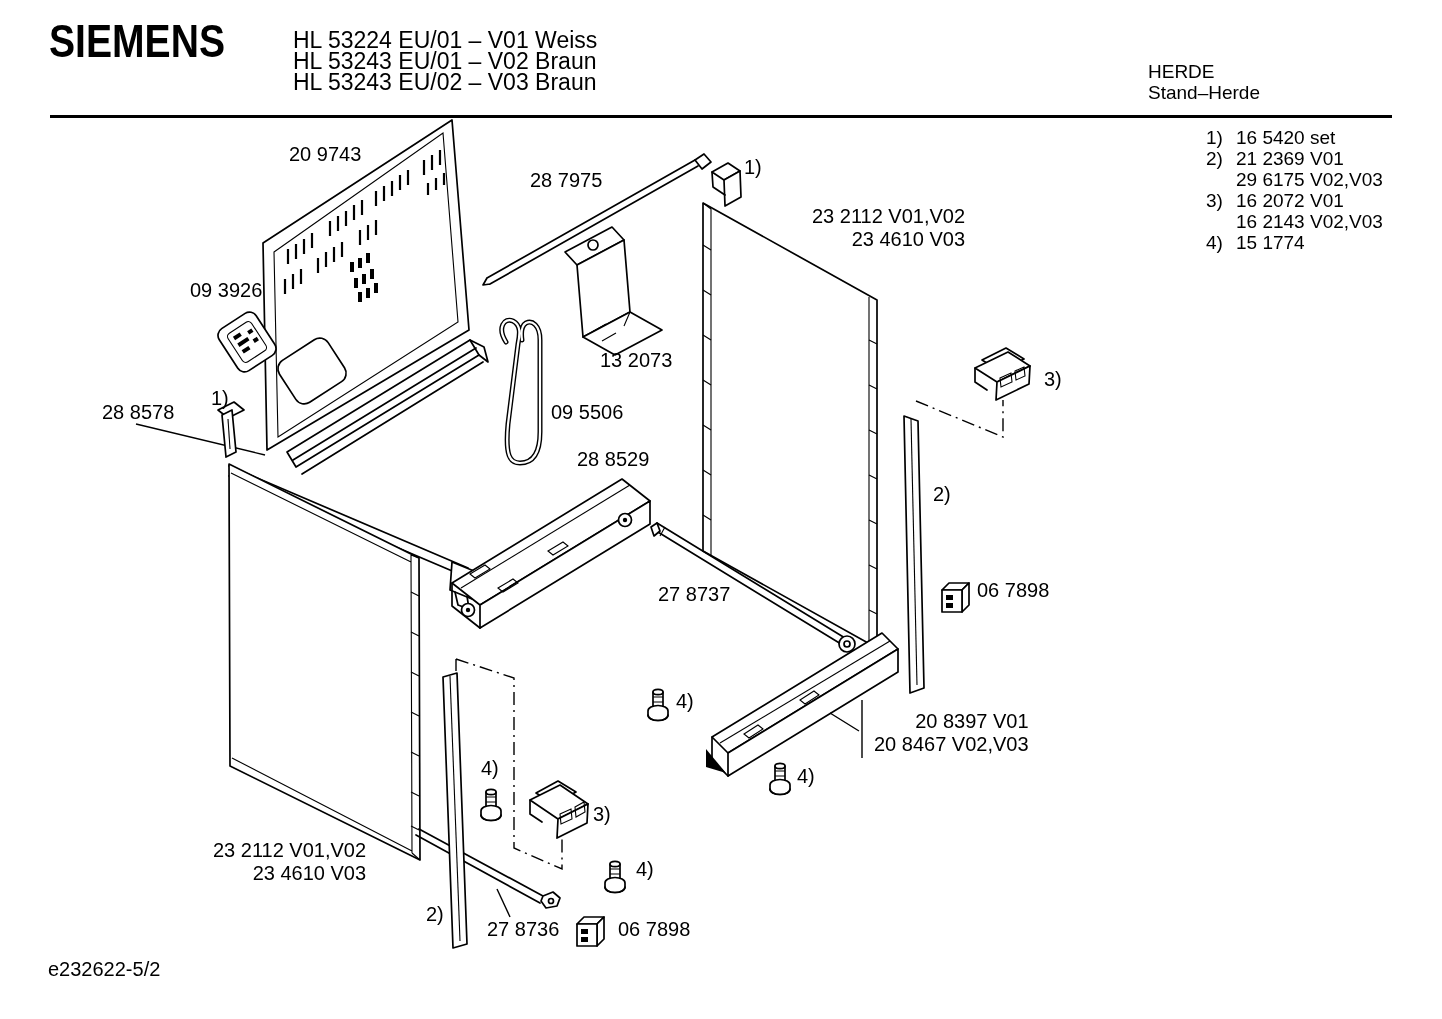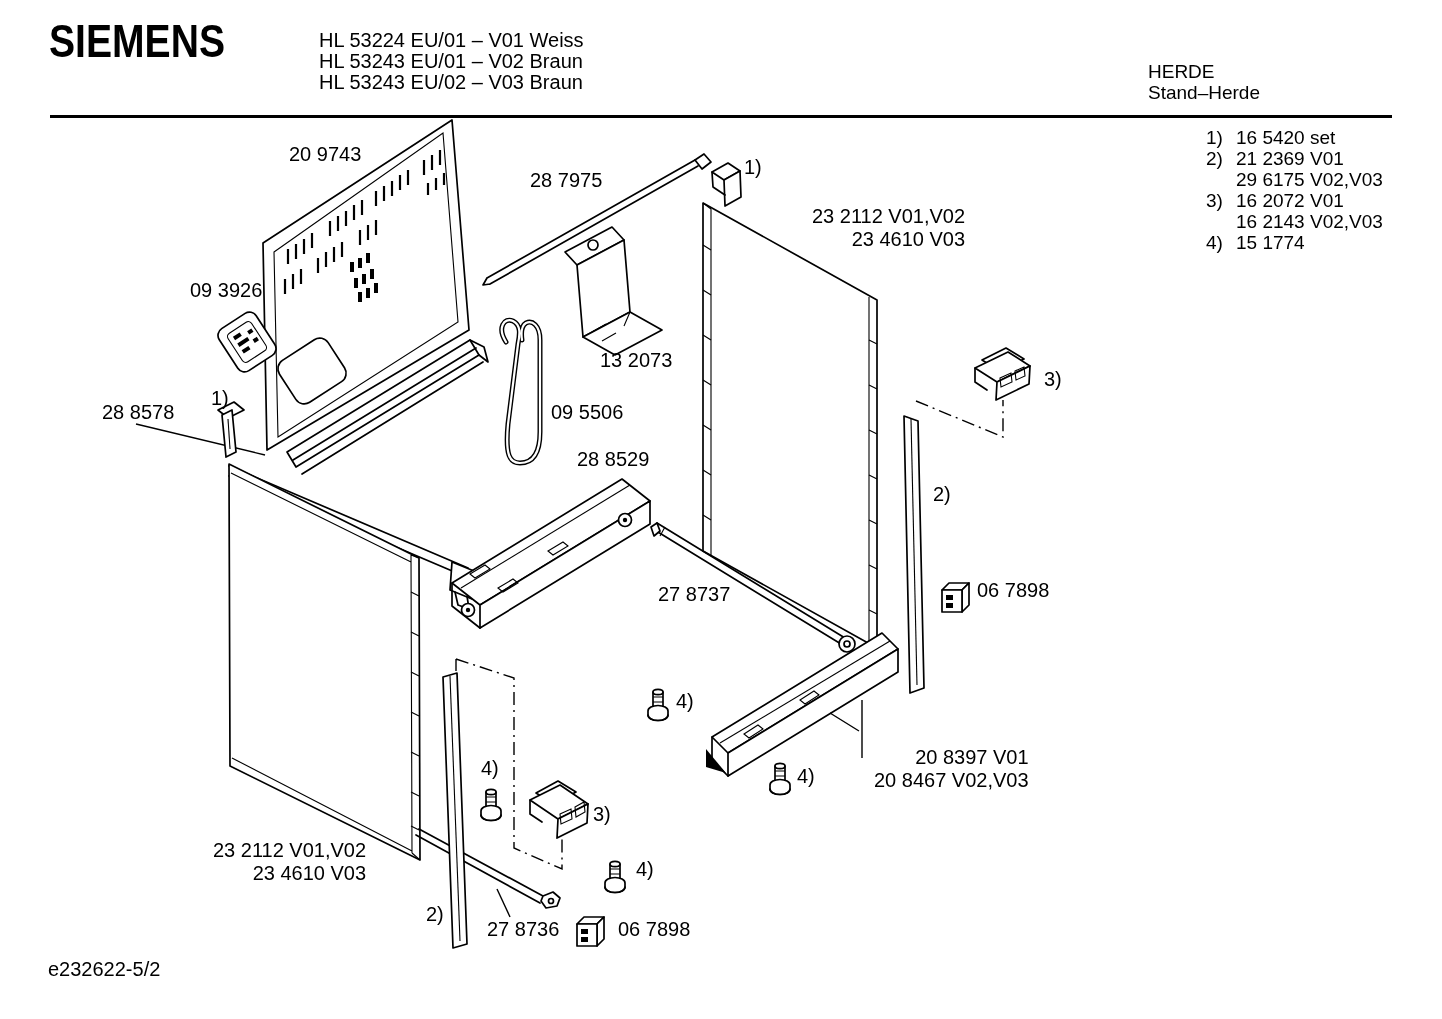--- a/index.html
+++ b/index.html
@@ -5,21 +5,21 @@
   html,body{margin:0;padding:0;}
   body{
     width:1442px;height:1019px;position:relative;background:#fff;color:#000;
     font-family:"Liberation Sans",sans-serif;overflow:hidden;
   }
   .abs{position:absolute;}
   .brand{
     left:49px;top:18px;font-size:46px;font-weight:bold;line-height:46px;
     transform:scaleX(0.85);transform-origin:left top;letter-spacing:0;
   }
-  .models{left:293px;top:30px;font-size:20px;line-height:21px;margin-left:26px;}
+  .models{left:293px;top:30px;font-size:23px;line-height:21px;}
   .hdr-right{left:1148px;top:30px;font-size:19px;line-height:21px;margin-top:31px;}
   .rule{left:50px;top:115px;width:1342px;height:3px;background:#000;}
   .legend{left:1206px;top:127px;font-size:19px;line-height:21px;}
   .lrow{display:flex;}
   .lref{display:inline-block;width:30px;flex:0 0 30px;}
   .lbl{position:absolute;font-size:20px;line-height:22px;white-space:nowrap;}
   .lbl .ln{line-height:23px;text-align:right;}
   .footer{left:48px;top:958px;font-size:20px;text-align:center;}
   svg{position:absolute;left:0;top:0;}
   svg *{vector-effect:none;}
@@ -249,21 +249,21 @@
 <div class="lbl" style="left:102px;top:401px">28 8578</div>
 <div class="lbl" style="left:812px;top:205px">
   <div class="ln">23 2112 V01,V02</div>
   <div class="ln">23 4610 V03</div>
 </div>
 <div class="lbl" style="left:600px;top:349px">13 2073</div>
 <div class="lbl" style="left:551px;top:401px">09 5506</div>
 <div class="lbl" style="left:577px;top:448px">28 8529</div>
 <div class="lbl" style="left:658px;top:583px">27 8737</div>
 <div class="lbl" style="left:977px;top:579px">06 7898</div>
-<div class="lbl" style="left:874px;top:746px">
+<div class="lbl" style="left:874px;top:710px">
   <div class="ln">20 8397 V01</div>
   <div class="ln">20 8467 V02,V03</div>
 </div>
 <div class="lbl" style="left:213px;top:839px">
   <div class="ln">23 2112 V01,V02</div>
   <div class="ln">23 4610 V03</div>
 </div>
 <div class="lbl" style="left:487px;top:918px">27 8736</div>
 <div class="lbl" style="left:618px;top:918px">06 7898</div>
 

